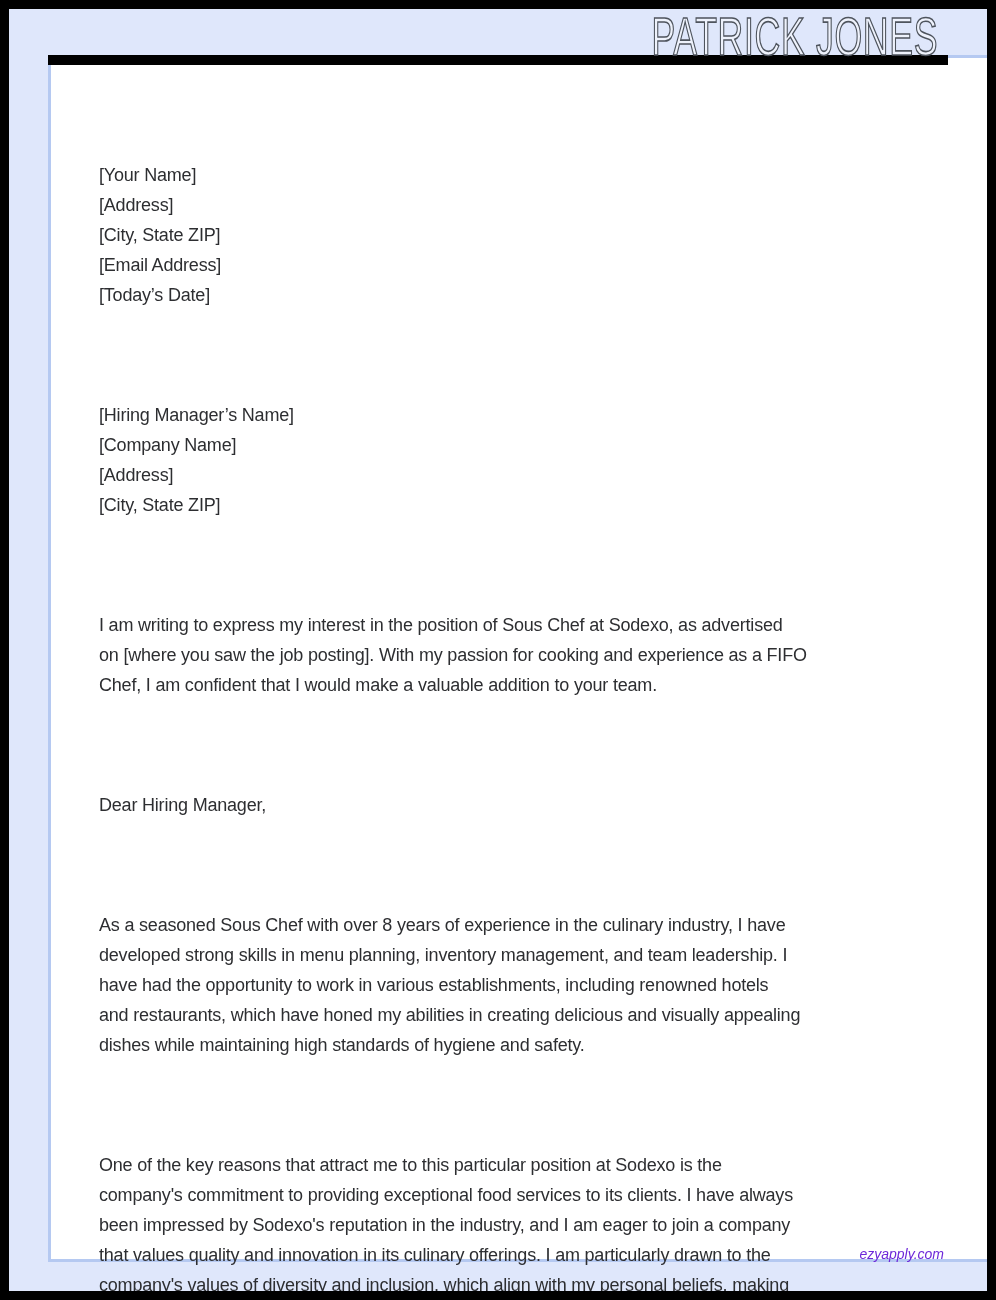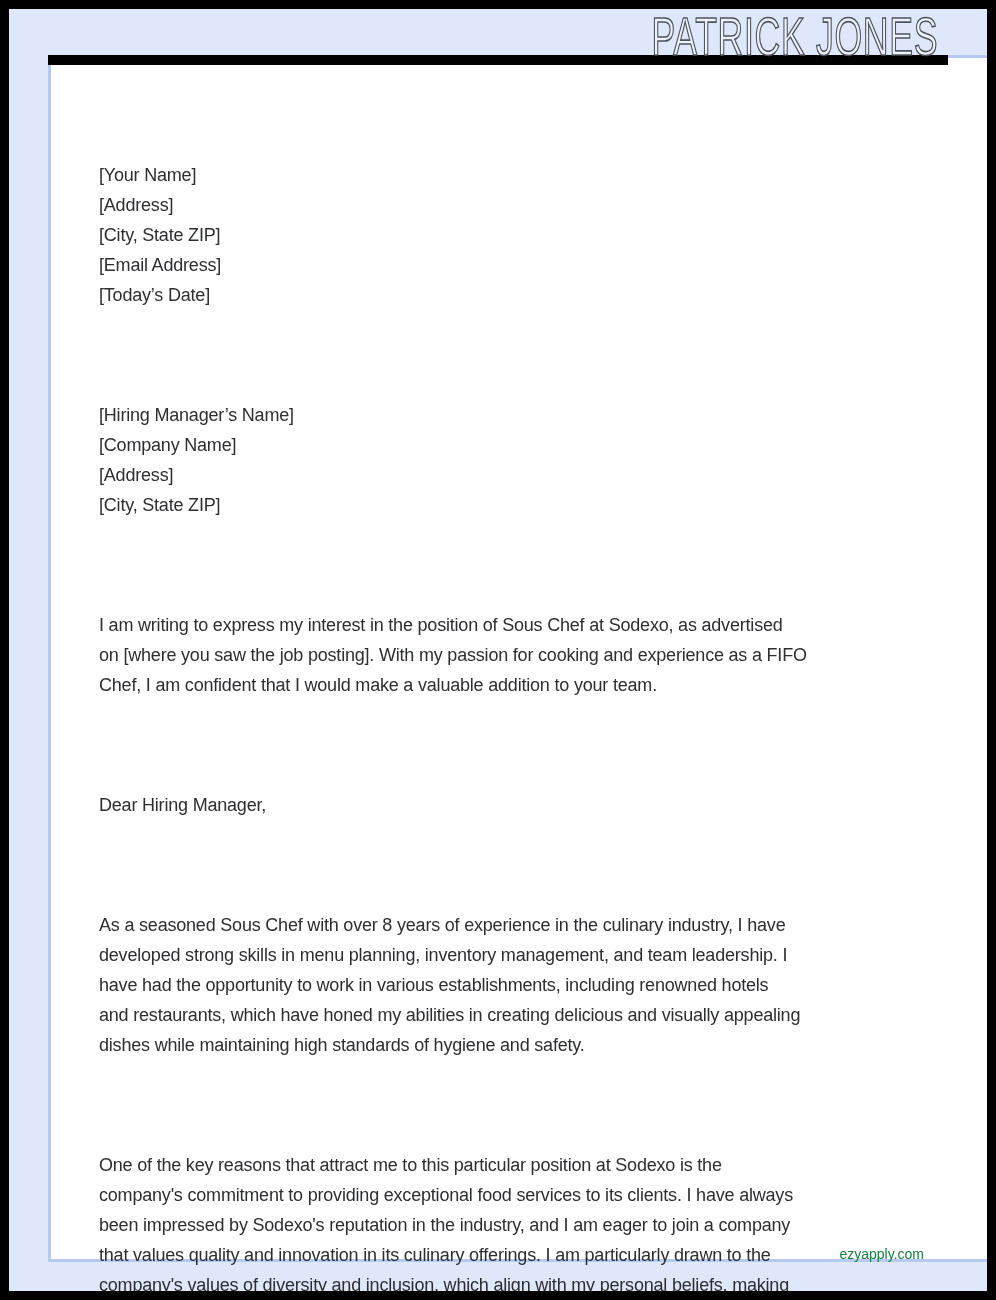--- a/index.html
+++ b/index.html
@@ -48,24 +48,25 @@
     font-size: 18px;
     line-height: 30px;
     letter-spacing: -0.2px;
     color: #2d2e31;
     white-space: pre;
   }
   .block { margin: 0 0 30px 0; }
   .block:last-child { margin-bottom: 0; }
   .watermark {
     position: absolute;
-    right: 72px; top: 1246px;
+    right: 52px; top: 1246px;
     z-index: 2;
     font-size: 14px;
-    color: #15803d;
+    color: #6d28d9;
+    font-style: italic;
   }
   .frame {
     position: absolute;
     left: 0; top: 0; right: 0; bottom: 0;
     border: 9px solid #000000;
     box-sizing: border-box;
     z-index: 5;
     pointer-events: none;
   }
 </style>

